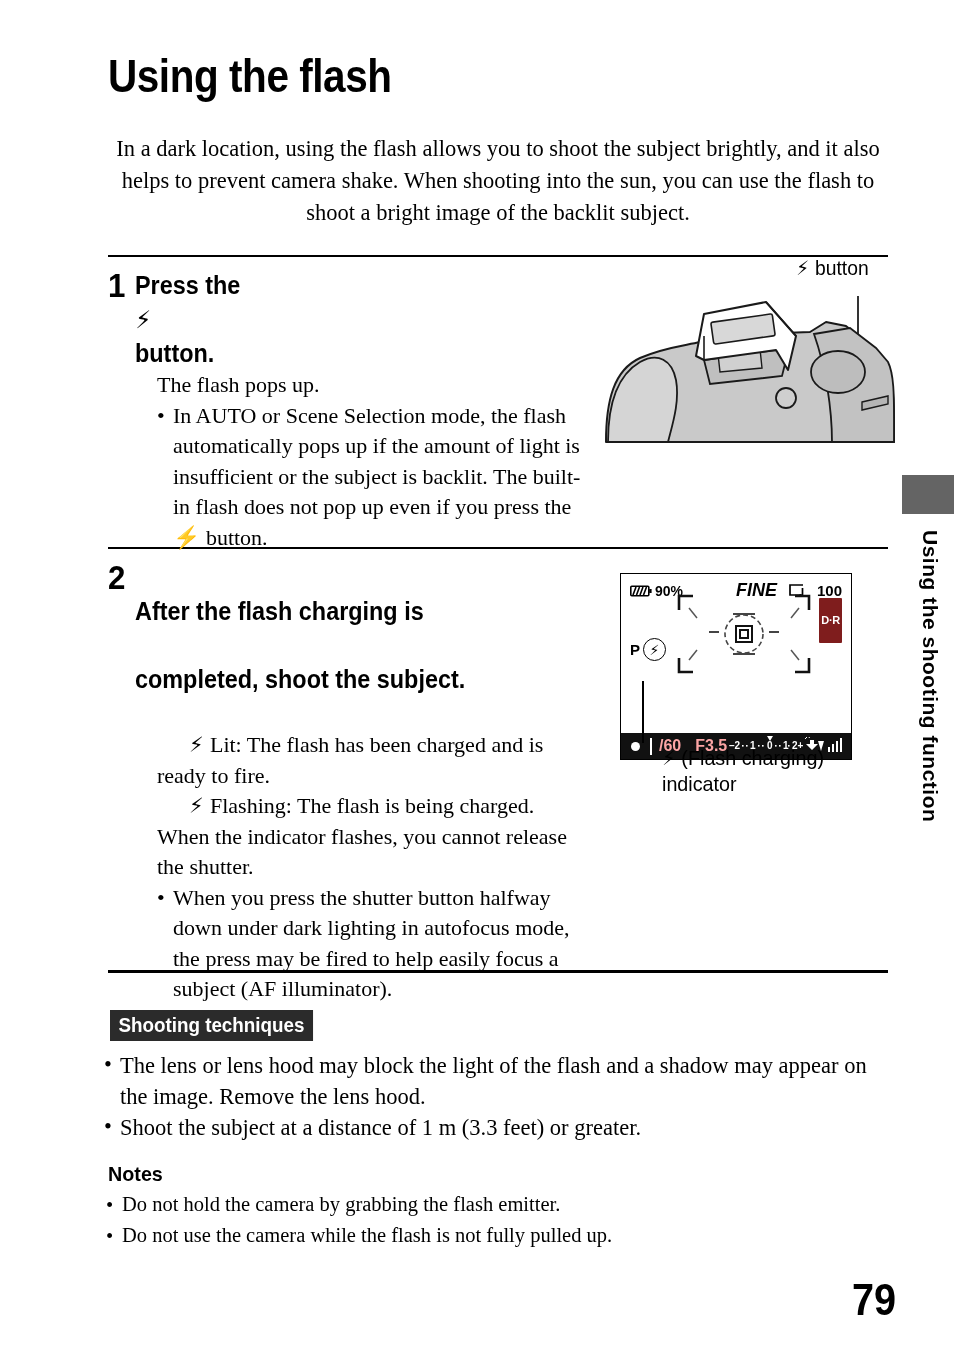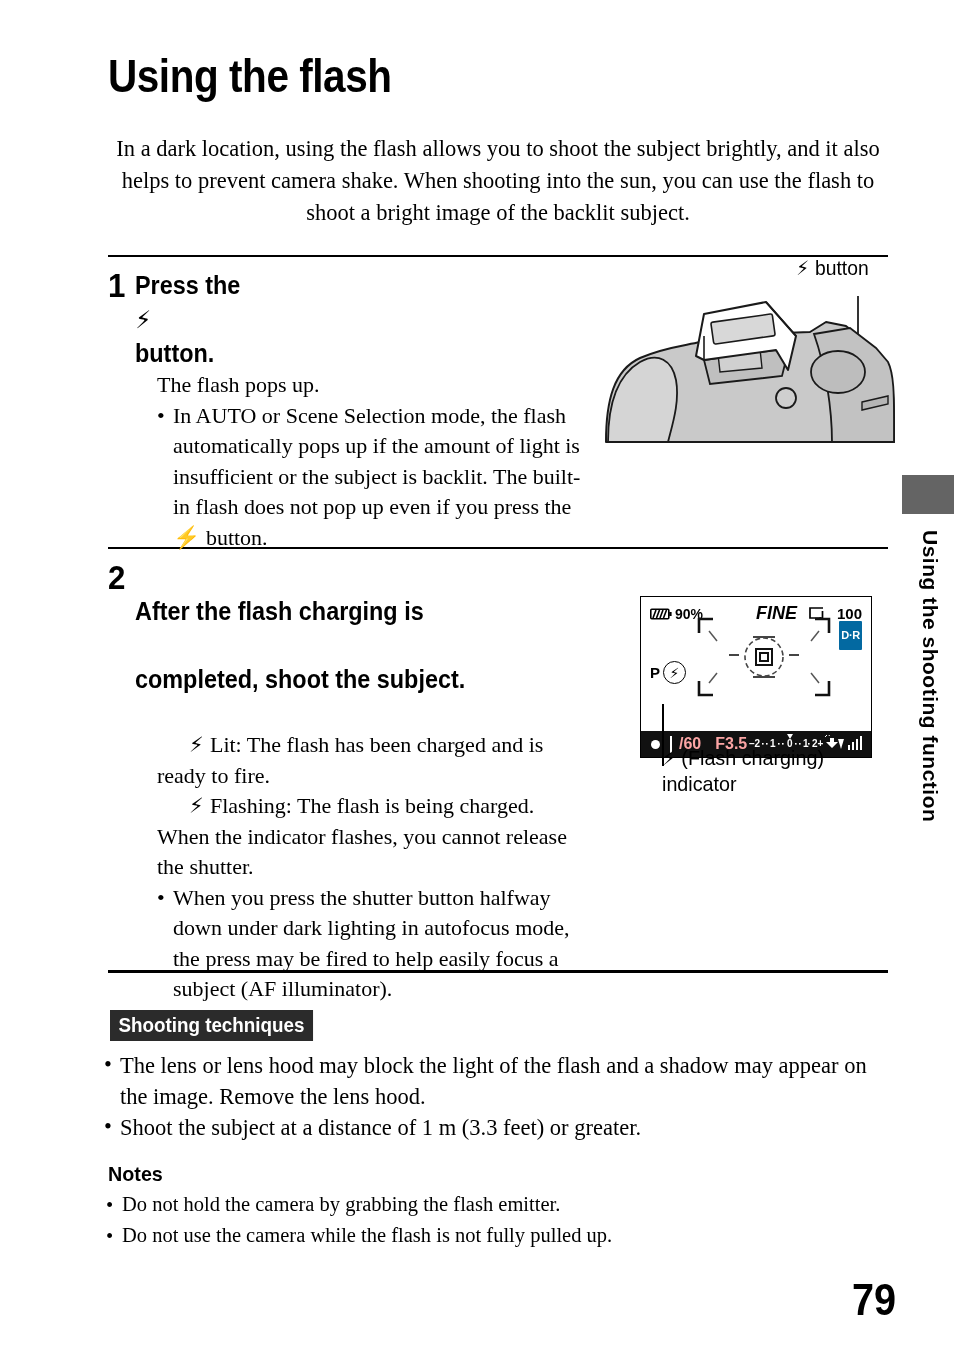--- a/index.html
+++ b/index.html
@@ -135,25 +135,24 @@
     font-family: "Liberation Sans Narrow", "Liberation Sans", sans-serif;
     font-size: 21px;
     white-space: nowrap;
     transform: scaleX(0.92);
     transform-origin: left top;
   }
 
   
   #lcd-figure {
     position: absolute;
-    left: 640px;
+    left: 620px;
     top: 573px;
     width: 232px;
-    height: 162px;
-    margin-top: 23px;
+    height: 187px;
   }
   .lcd-box {
     position: absolute;
     inset: 0;
     border: 1.5px solid #000;
     background: #fff;
     box-sizing: border-box;
   }
   .lcd-top {
     position: absolute;
@@ -180,27 +179,27 @@
     font-weight: bold;
     font-size: 14px;
   }
   .batt-pct { margin-left: 3px; }
   .lcd-fine { margin-left: auto; font-size: 18px; font-style: italic; }
   .lcd-count { margin-left: 10px; font-size: 15px; }
   .dr-badge {
     position: absolute;
     right: 9px;
     top: 24px;
-    background: #0369a1;
+    background: #7f1d1d;
     color: #fff;
     font-family: "Liberation Sans Narrow", "Liberation Sans", sans-serif;
     font-weight: bold;
     font-size: 11px;
     letter-spacing: -0.3px;
-    padding: 8px 2px;
+    padding: 16px 2px;
     border-radius: 1px;
     line-height: 13px;
   }
   .lcd-mode {
     position: absolute;
     left: 9px;
     bottom: 31px;
     display: flex;
     align-items: center;
     font-family: "Liberation Sans Narrow", "Liberation Sans", sans-serif;

